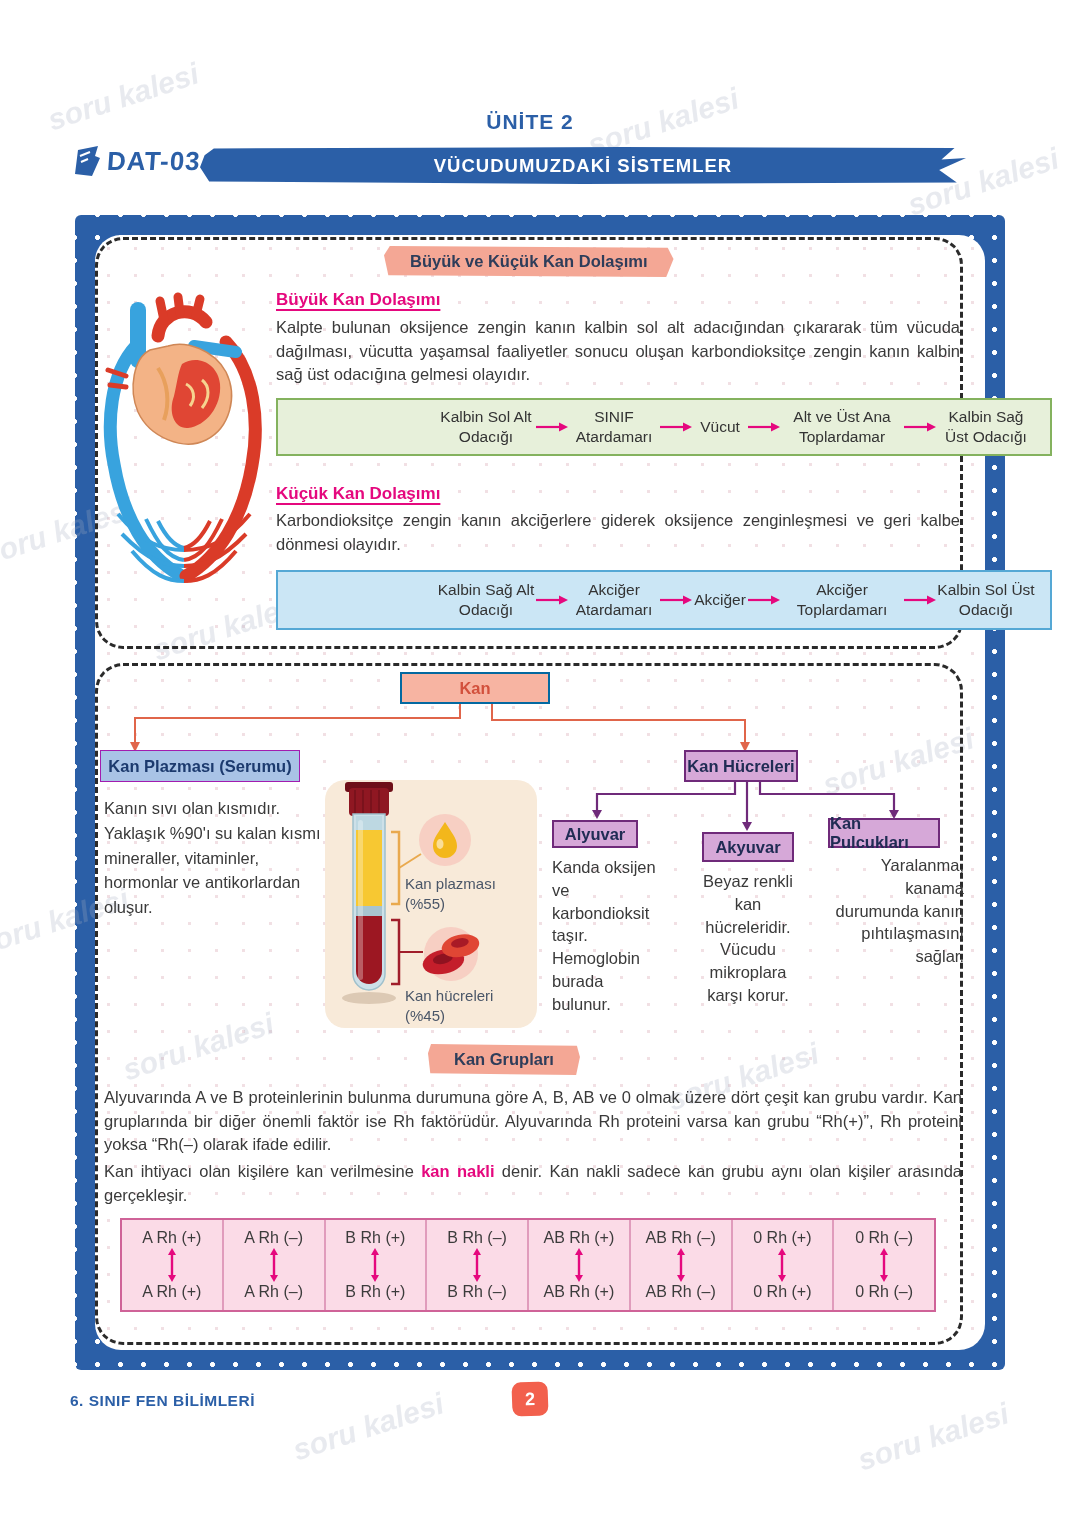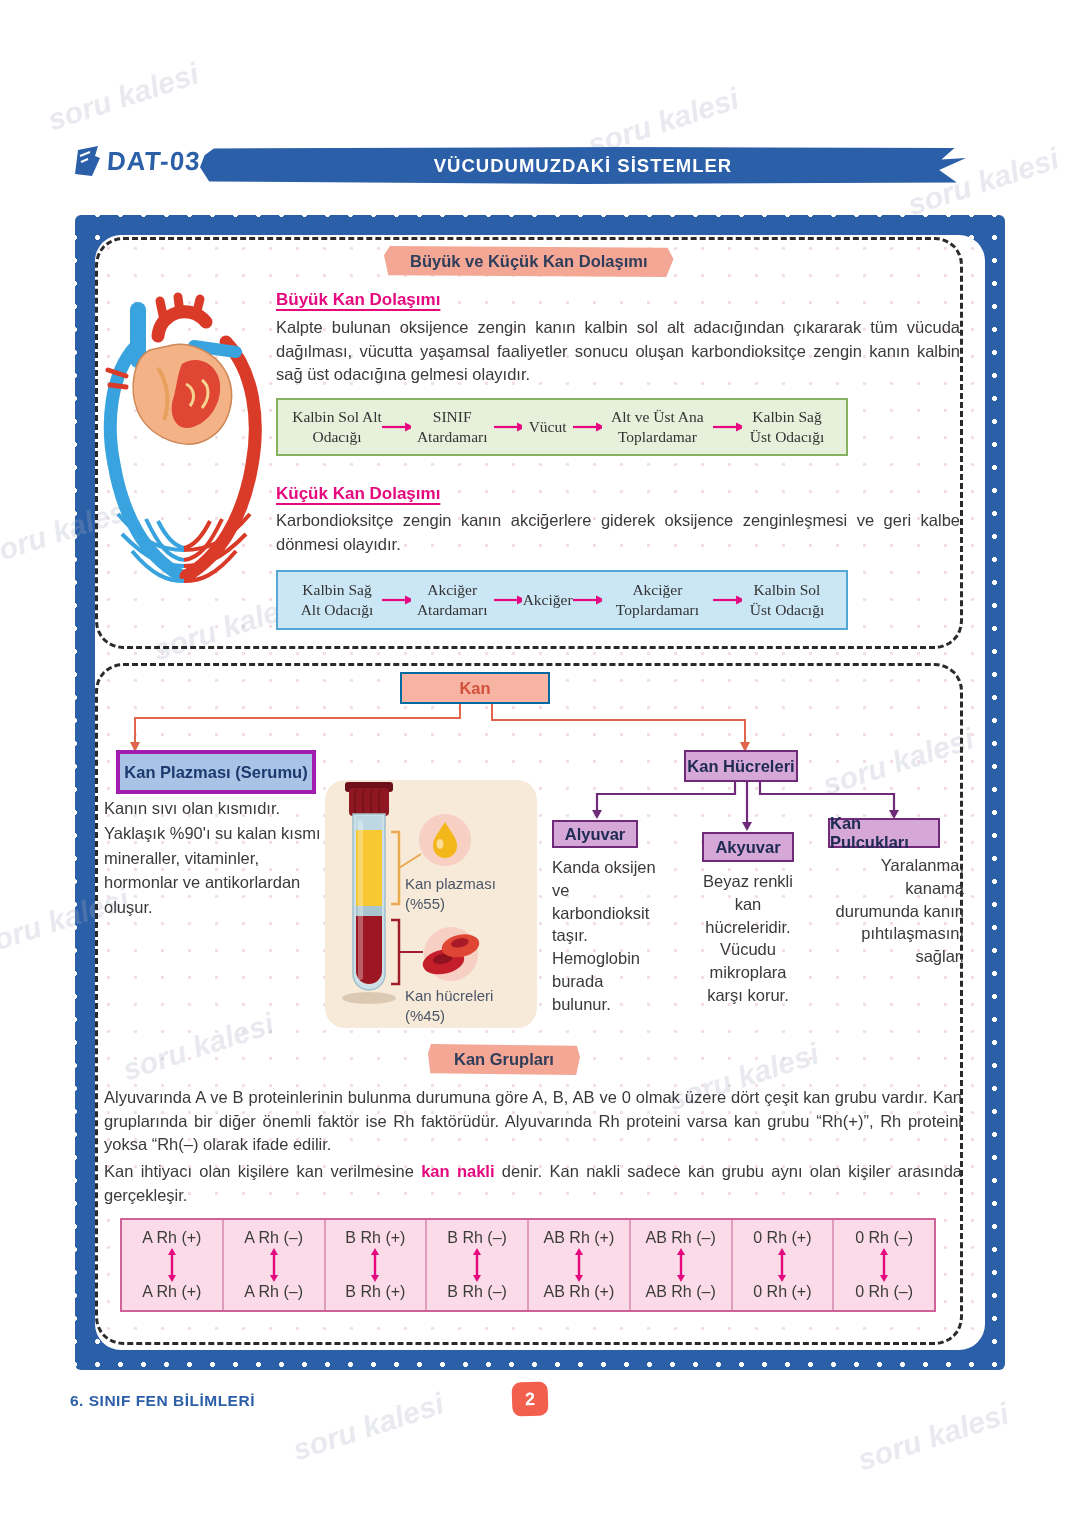--- a/index.html
+++ b/index.html
@@ -41,41 +41,41 @@
 
   .mheading { position:absolute; color:#e5087e; font-weight:bold; font-size:17px; z-index:4;
               text-decoration:underline; text-decoration-thickness:2px; text-underline-offset:4px; }
   #h-big { left:276px; top:290px; }
   #h-small { left:276px; top:484px; }
 
   .para { position:absolute; color:#3a3a3a; font-size:16.5px; line-height:1.43; text-align:justify; z-index:4; }
   #p-big { left:276px; top:316px; width:684px; }
   #p-small { left:276px; top:509px; width:684px; }
 
-  .flow { position:absolute; left:276px; width:572px; display:flex; align-items:center;
-          justify-content:space-between; padding:6px 14px; z-index:4;font-family:Liberation Serif, serif; }
+  .flow { position:absolute; left:276px; width:776px; display:flex; align-items:center;
+          justify-content:flex-end; padding:6px 14px; z-index:4; }
   #flow-big { top:398px; height:58px; background:#e7f0da; border:2px solid #84b25e; }
   #flow-small { top:570px; height:60px; background:#cbe6f5; border:2px solid #55a8d5; }
   .flow-node { font-size:15.5px; color:#333; text-align:center; line-height:1.28; }
   .w100{width:100px} .w92{width:92px} .w56{width:56px} .w124{width:124px}
 
   
   #heart { position:absolute; left:98px; top:288px; width:172px; height:322px; z-index:4; }
 
   
   #kan-box { position:absolute; left:400px; top:672px; width:150px; height:32px; background:#f7b4a2;
              border:2px solid #0369a1; color:#d2503c; font-weight:bold; font-size:16.5px;
              display:flex; align-items:center; justify-content:center; z-index:4; }
   .conn { position:absolute; z-index:4; }
   #salmon-tree { left:95px; top:700px; }
   #purple-tree { left:95px; top:780px; }
 
-  #plasma-box { position:absolute; left:100px; top:750px; width:200px; height:44px; background:#a9c3e6;
-                border:4px solid #a21caf; color:#1c3a6e; font-weight:bold; font-size:16.5px;
-                display:flex; align-items:center; justify-content:center; z-index:4;margin-left:16px; }
+  #plasma-box { position:absolute; left:100px; top:750px; width:200px; height:32px; background:#a9c3e6;
+                border:1px solid #a21caf; color:#1c3a6e; font-weight:bold; font-size:16.5px;
+                display:flex; align-items:center; justify-content:center; z-index:4; }
   #plasma-para { position:absolute; left:104px; top:796px; width:218px; color:#3a3a3a; font-size:16.5px;
                  line-height:1.5; z-index:4; }
 
   #tube-wrap { position:absolute; left:325px; top:780px; width:212px; height:248px; background:#f8ead9;
                border-radius:20px; z-index:4; }
   .tube-label { position:absolute; font-size:15px; color:#4a5668; line-height:1.3; }
   #lbl-plasma { left:80px; top:94px; }
   #lbl-cells { left:80px; top:206px; }
 
   .purple-box { position:absolute; background:#d6a8d8; border:2px solid #6f2a7a; color:#202c54;
@@ -116,20 +116,21 @@
   <span class="wm" style="left:905px; top:165px;">soru kalesi</span>
   <span class="wm" style="left:-20px; top:515px;">soru kalesi</span>
   <span class="wm" style="left:150px; top:610px;">soru kalesi</span>
   <span class="wm" style="left:820px; top:745px;">soru kalesi</span>
   <span class="wm" style="left:-25px; top:905px;">soru kalesi</span>
   <span class="wm" style="left:120px; top:1030px;">soru kalesi</span>
   <span class="wm" style="left:665px; top:1060px;">soru kalesi</span>
   <span class="wm" style="left:290px; top:1410px;">soru kalesi</span>
   <span class="wm" style="left:855px; top:1420px;">soru kalesi</span>
 
+  <div id="unit-title">ÜNİTE 2</div>
   <div id="booklet">
     <svg width="30" height="34" viewBox="0 0 30 34">
       <path d="M3,30 L6,6 L26,2 L23,12 L28,14 L20,32 Z" fill="#2b5fa7"></path>
       <path d="M8,12 L18,8 M9,18 L16,15" stroke="#ffffff" stroke-width="2" fill="none"></path>
     </svg>
     <span class="txt">DAT-03</span>
   </div>
   <div id="banner">
     <span>VÜCUDUMUZDAKİ SİSTEMLER</span>
   </div>

